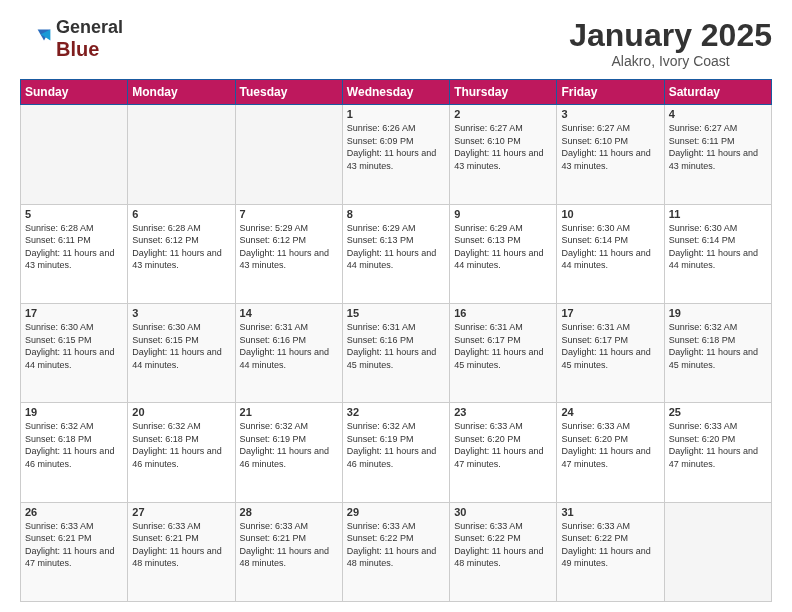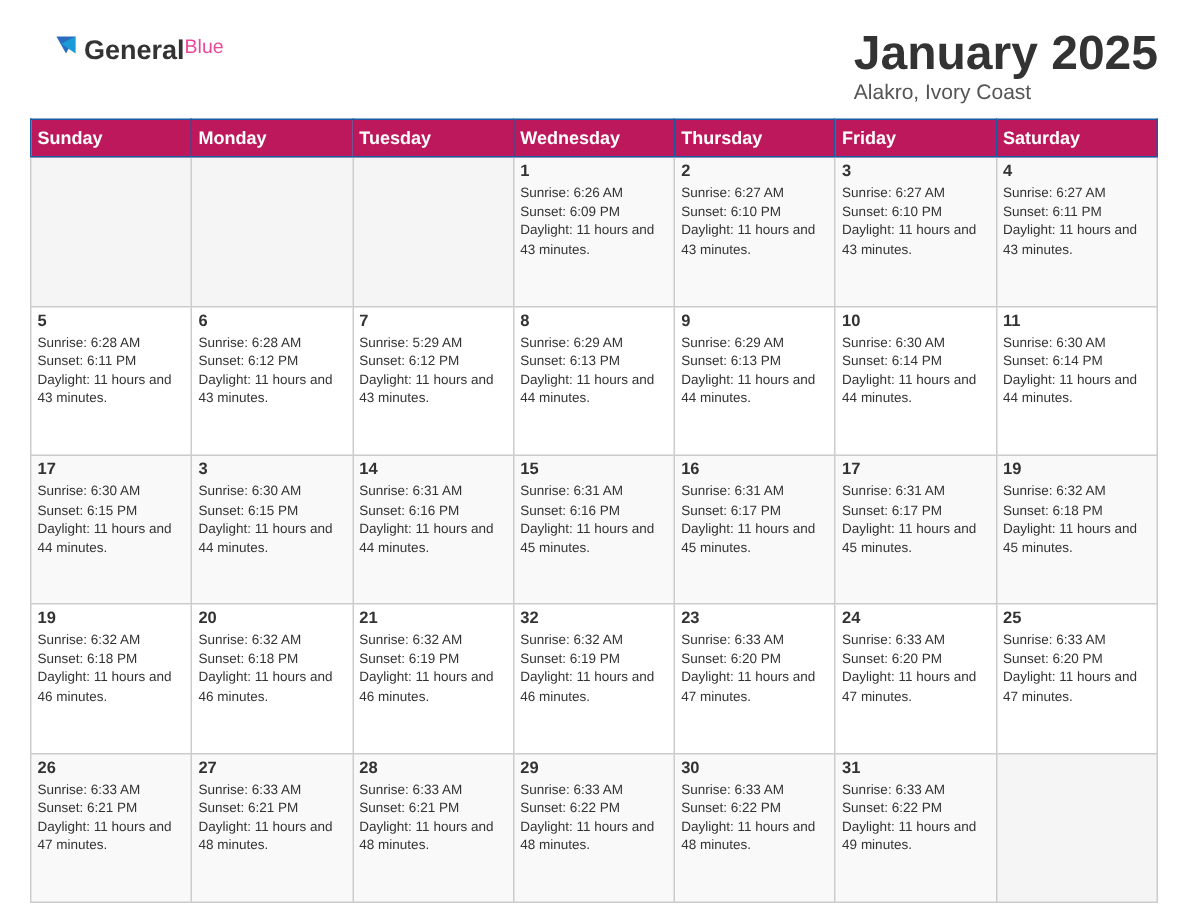--- a/index.html
+++ b/index.html
@@ -23,39 +23,39 @@
       align-items: flex-start;
       margin-bottom: 10px;
     }
     .logo {
       display: flex;
       align-items: center;
       gap: 4px;
     }
     .logo-text {
       display: flex;
-      flex-direction: row;
+      flex-direction: column;
       line-height: 1.1;
     }
     .logo-general {
       font-size: 18px;
       font-weight: bold;
       color: #333;
     }
     .logo-blue {
-      font-size: 13px;
-      font-weight: normal;
-      color: #ec4899;
+      font-size: 20px;
+      font-weight: bold;
+      color: #7f1d1d;
     }
     .logo-icon {
       width: 32px;
       height: 32px;
     }
     .title-section {
-      text-align: left;
+      text-align: center;
     }
     .month-title {
       font-size: 32px;
       font-weight: bold;
       color: #333;
       line-height: 1.1;
     }
     .subtitle {
       font-size: 14px;
       color: #555;

